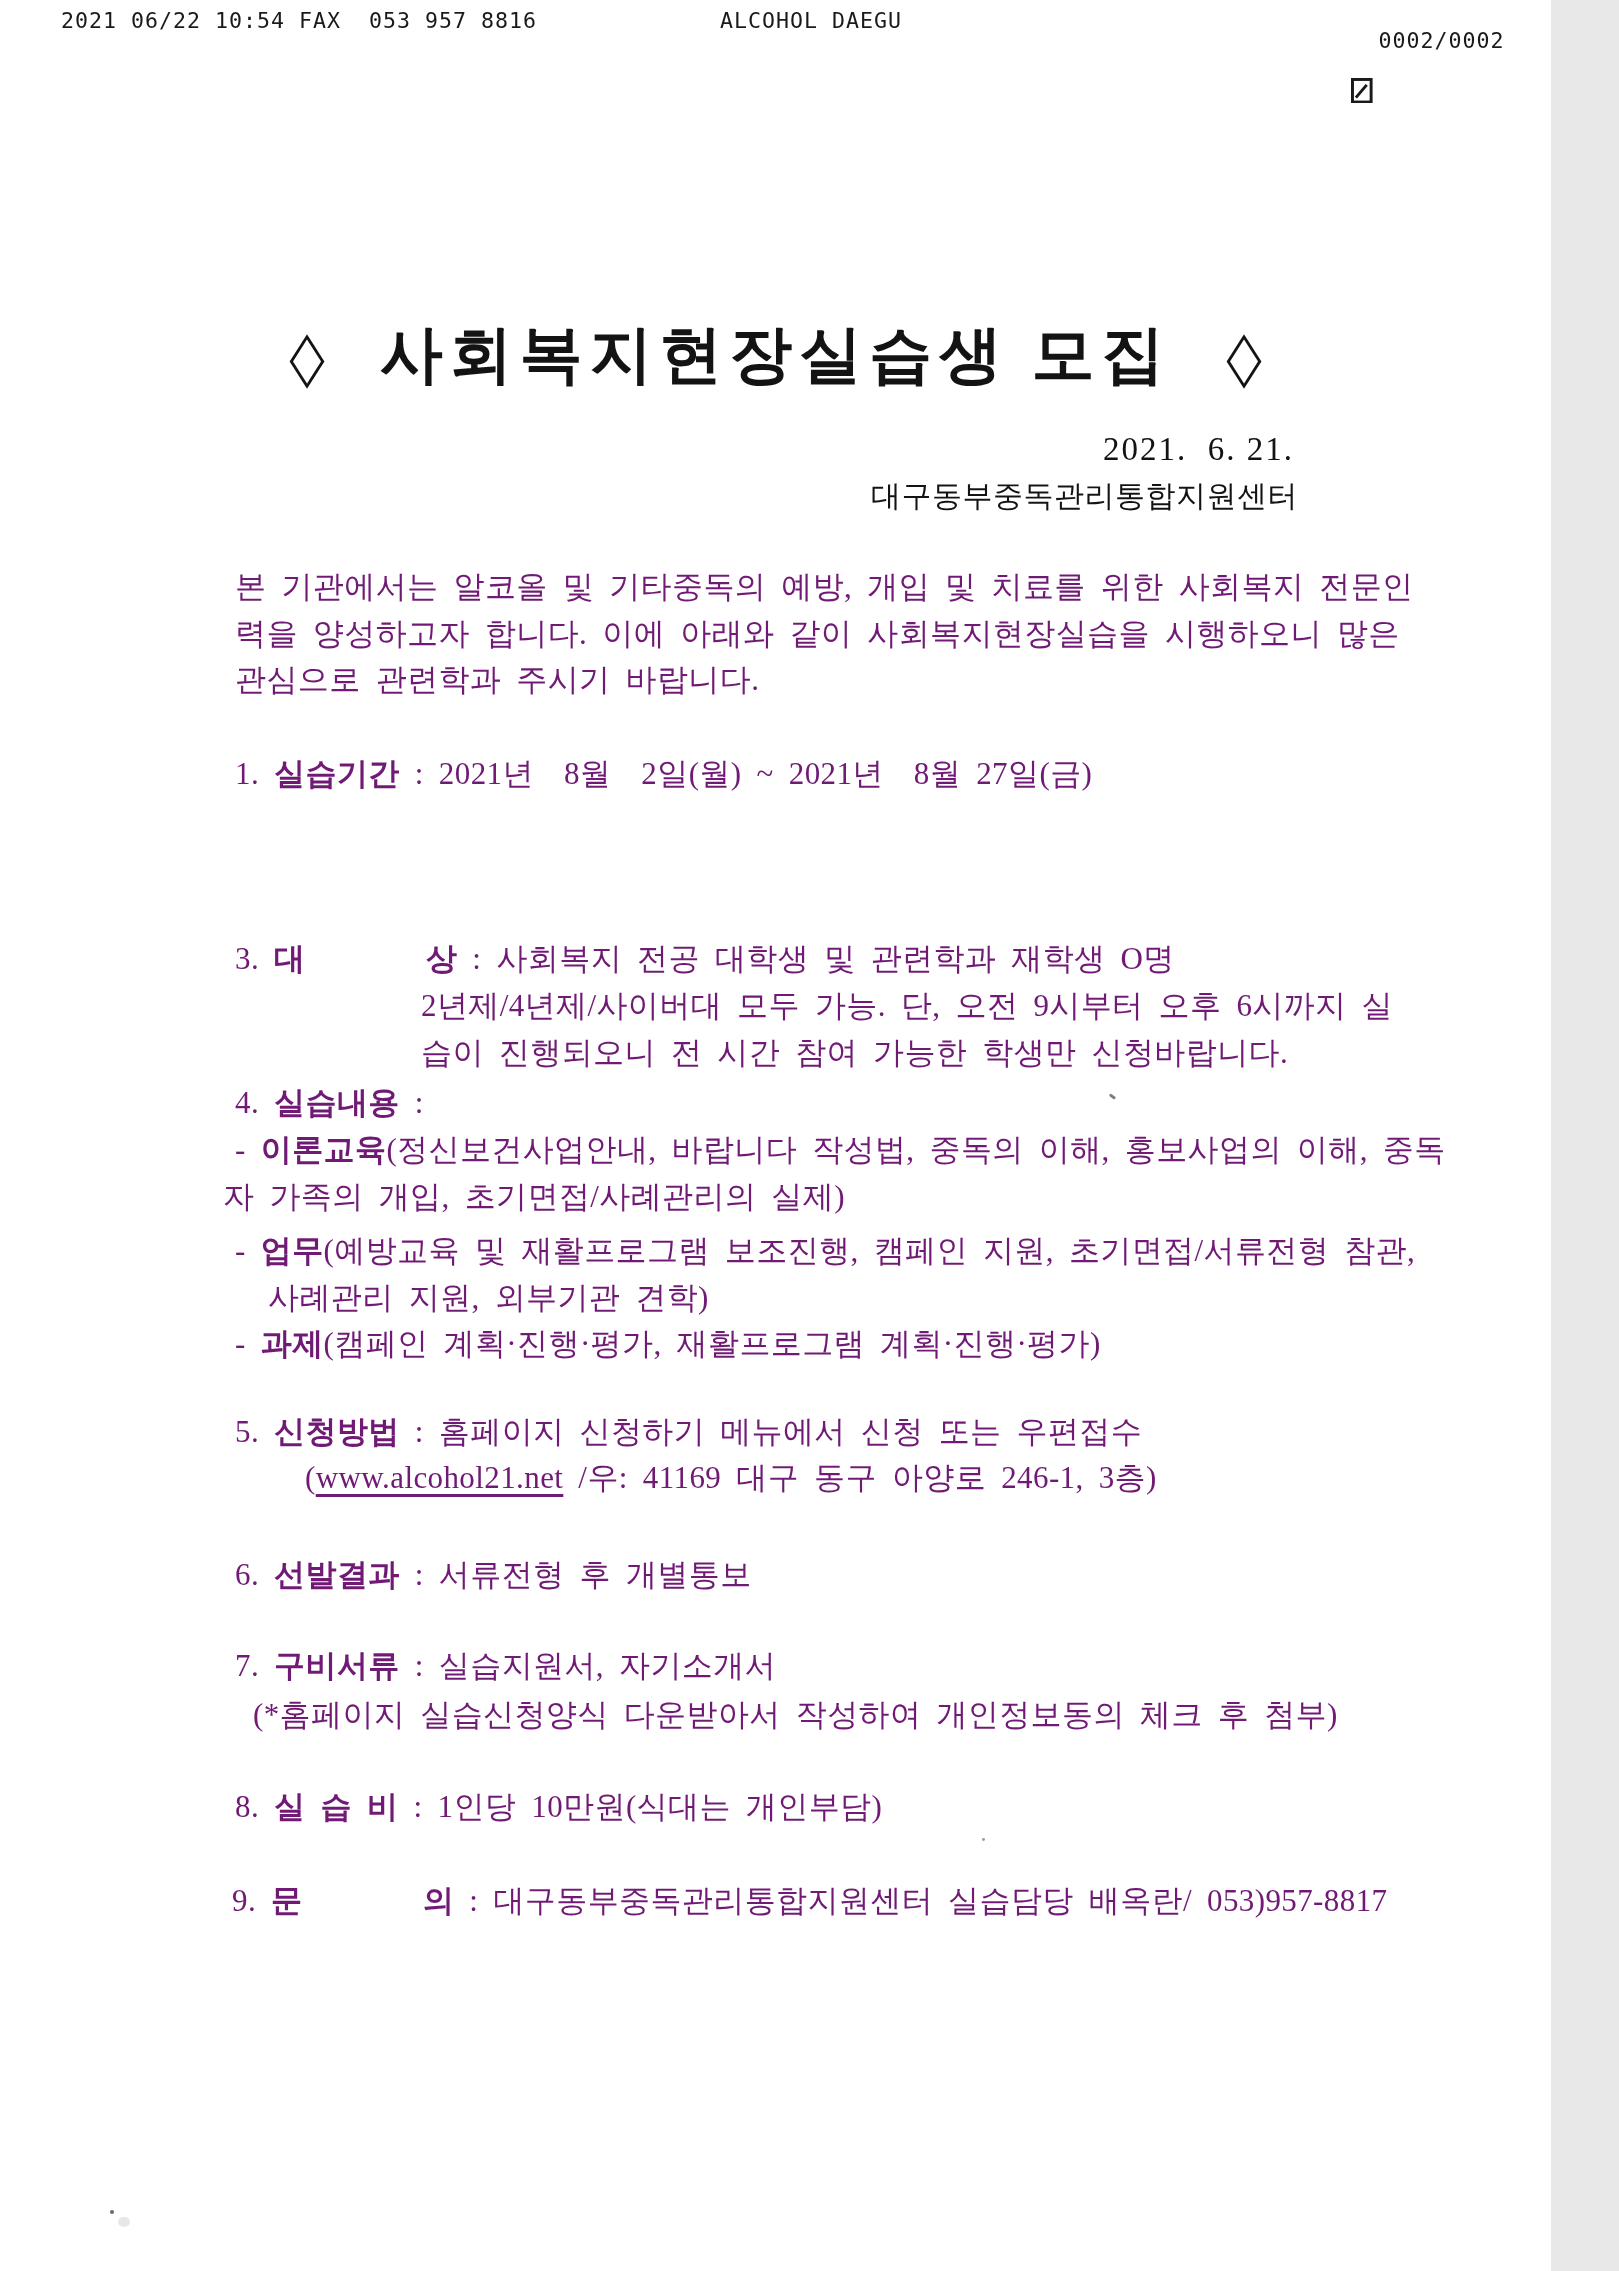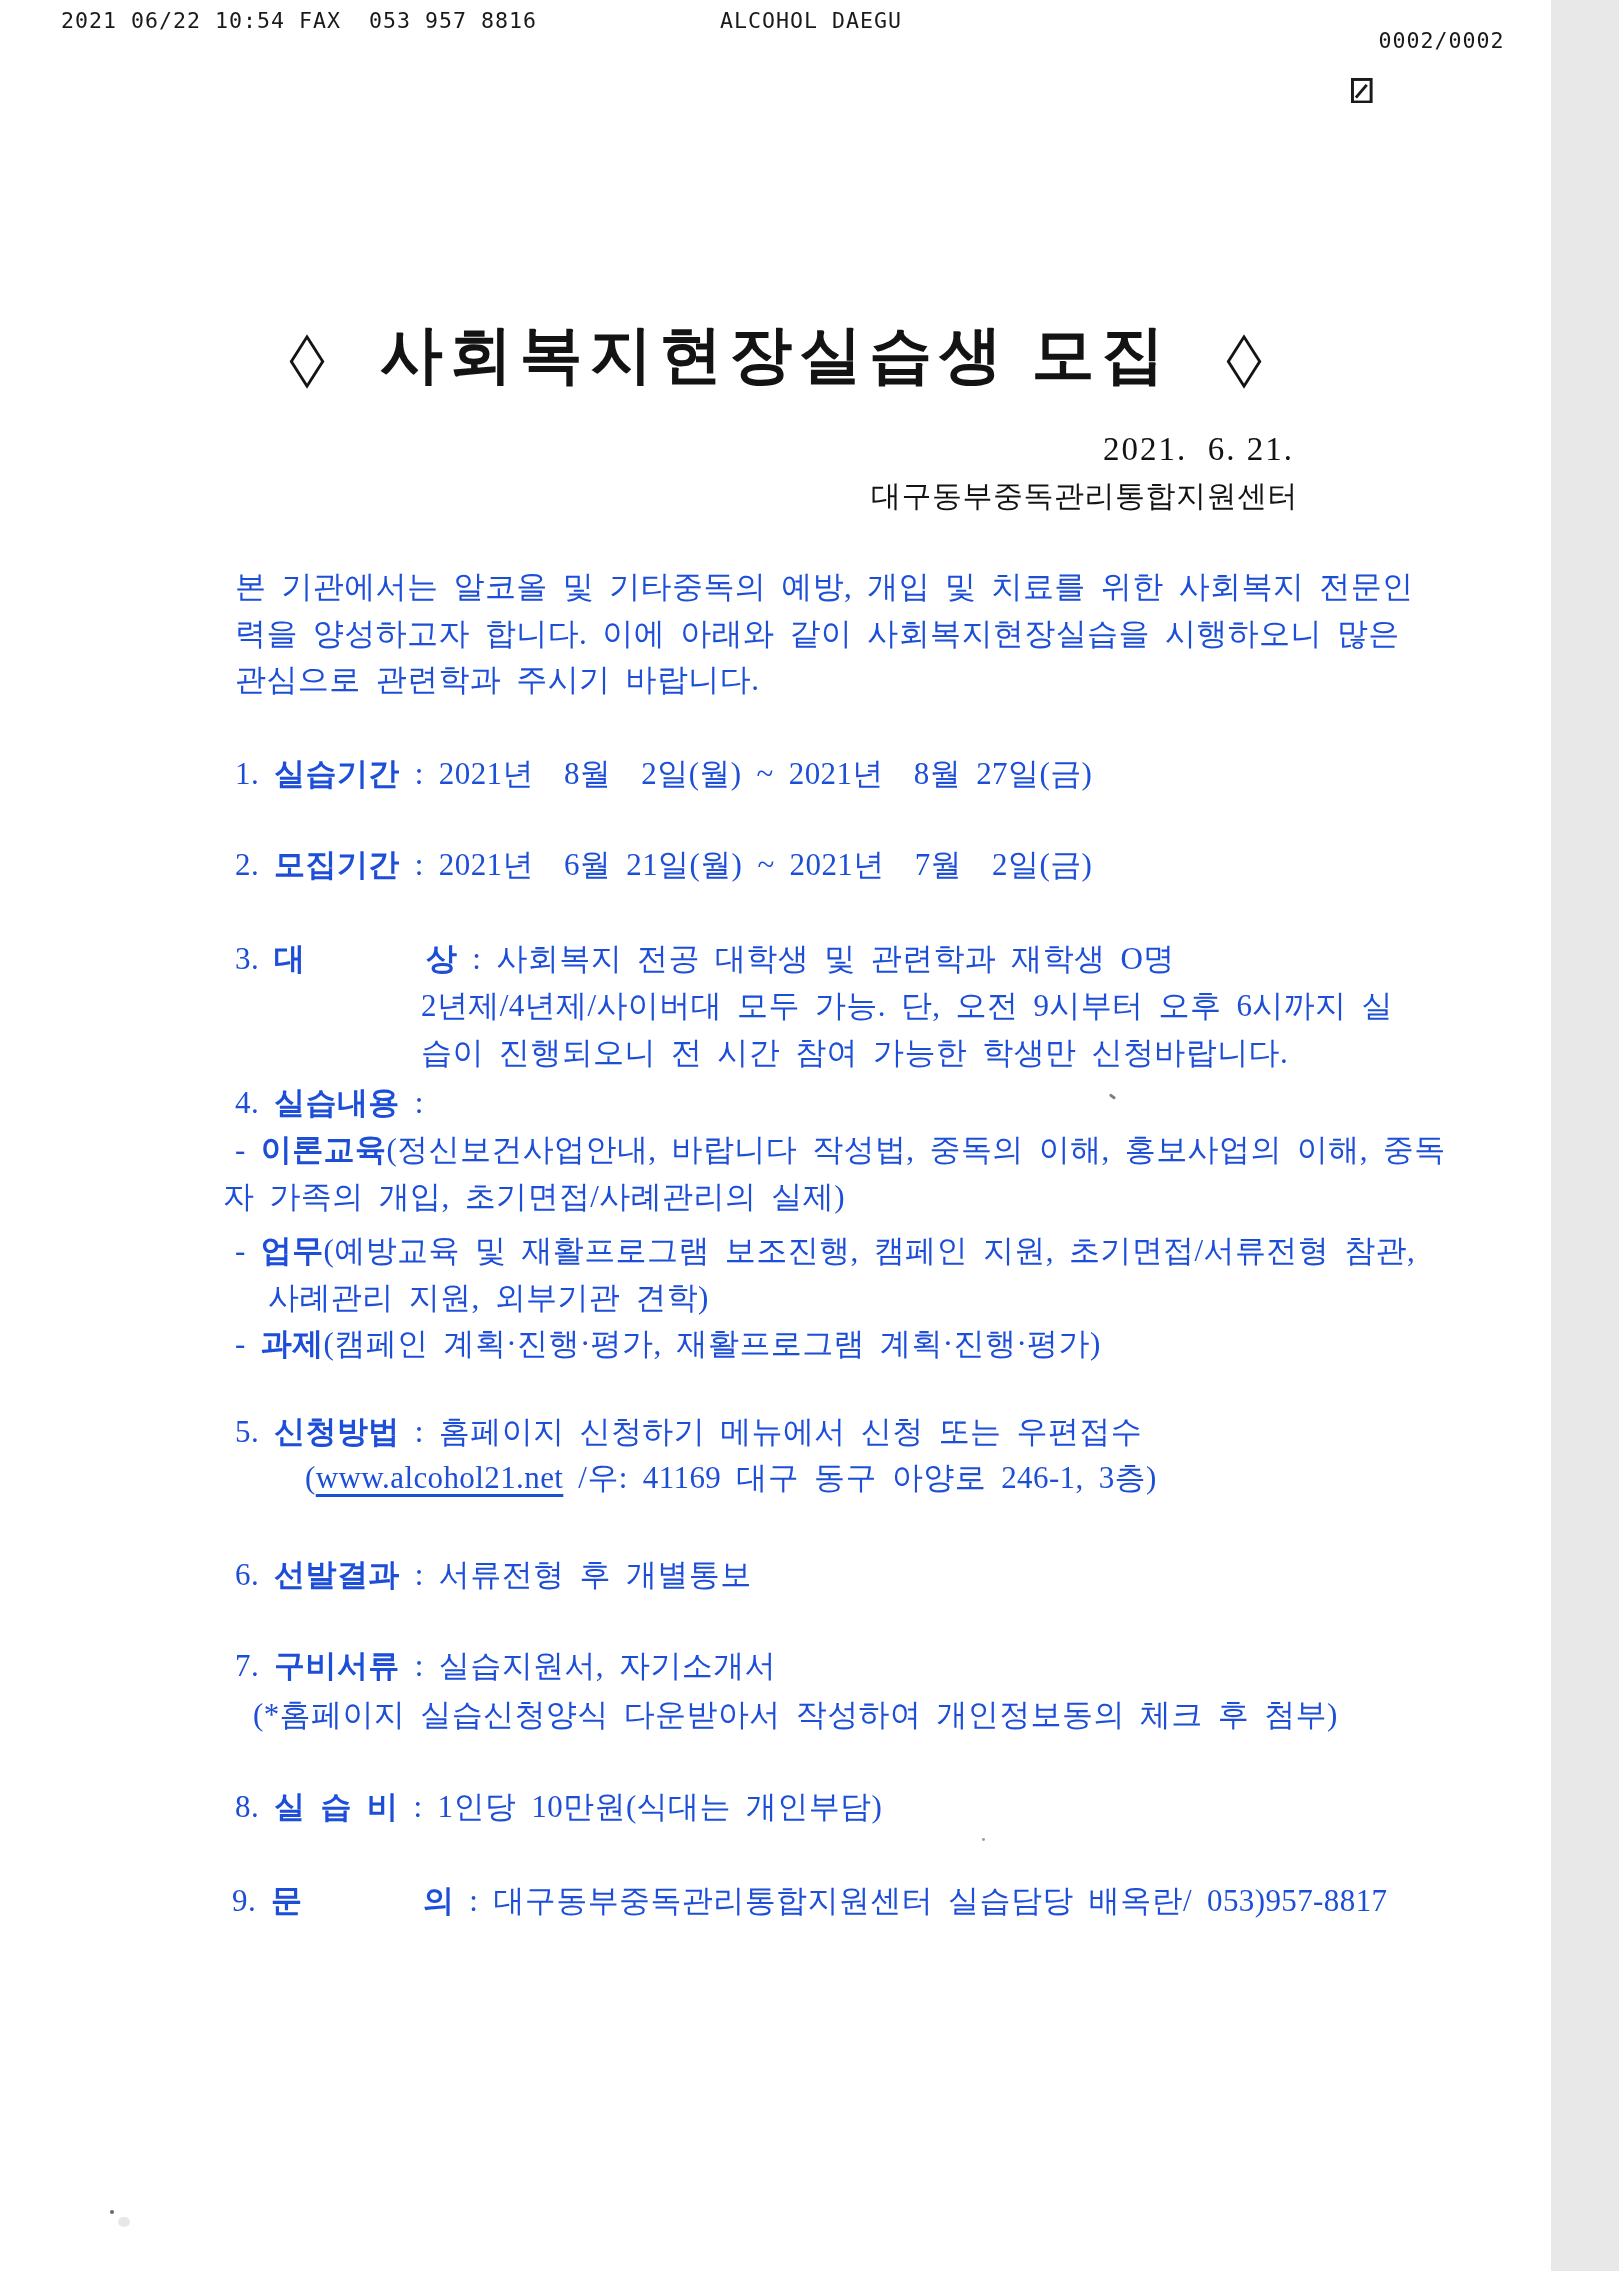--- a/index.html
+++ b/index.html
@@ -31,21 +31,21 @@
   .fax-page-icon { display: inline-block; width: 21.6px; height: 25.5px; position: relative; }
   .fax-page-icon svg { display: block; }
 
   
   .line {
     position: absolute;
     white-space: pre;
     font-size: 31px;
     letter-spacing: 0.4px;
     word-spacing: 6.9px;
-    color: #1d4ed8;
+    color: #701a75;
   }
   .lbl { font-weight: bold; }
 
   
   .title-row {
     position: absolute;
     top: 312px; left: 0; right: 0;
     display: flex;
     justify-content: center;
     align-items: center;
@@ -165,21 +165,20 @@
 
   <div class="doc-date">2021.  6. 21.</div>
   <div class="doc-org">대구동부중독관리통합지원센터</div>
 
   <div class="line l-intro1">본 기관에서는 알코올 및 기타중독의 예방, 개입 및 치료를 위한 사회복지 전문인</div>
   <div class="line l-intro2">력을 양성하고자 합니다. 이에 아래와 같이 사회복지현장실습을 시행하오니 많은</div>
   <div class="line l-intro3">관심으로 관련학과 주시기 바랍니다.</div>
 
   <div class="line l-item1"><span>1. </span><span class="lbl">실습기간</span><span> : </span><span>2021년  8월  2일(월) ~ 2021년  8월 27일(금)</span></div>
 
-  <div class="line l-item2"><span>2. </span><span class="lbl">모집기간</span><span> : </span><span>2021년  6월 21일(월) ~ 2021년  7월  2일(금)</span></div>
 
   <div class="line l-item3"><span>3. </span><span class="lbl">대        상</span><span> : </span><span>사회복지 전공 대학생 및 관련학과 재학생 O명</span></div>
   <div class="line l-item3b">2년제/4년제/사이버대 모두 가능. 단, 오전 9시부터 오후 6시까지 실</div>
   <div class="line l-item3c">습이 진행되오니 전 시간 참여 가능한 학생만 신청바랍니다.</div>
 
   <div class="line l-item4"><span>4. </span><span class="lbl">실습내용</span><span> :</span></div>
 
   <div class="line l-item4s1a"><span>- </span><span class="lbl">이론교육</span><span>(정신보건사업안내, 바랍니다 작성법, 중독의 이해, 홍보사업의 이해, 중독</span></div>
   <div class="line l-item4s1b">자 가족의 개입, 초기면접/사례관리의 실제)</div>
 

